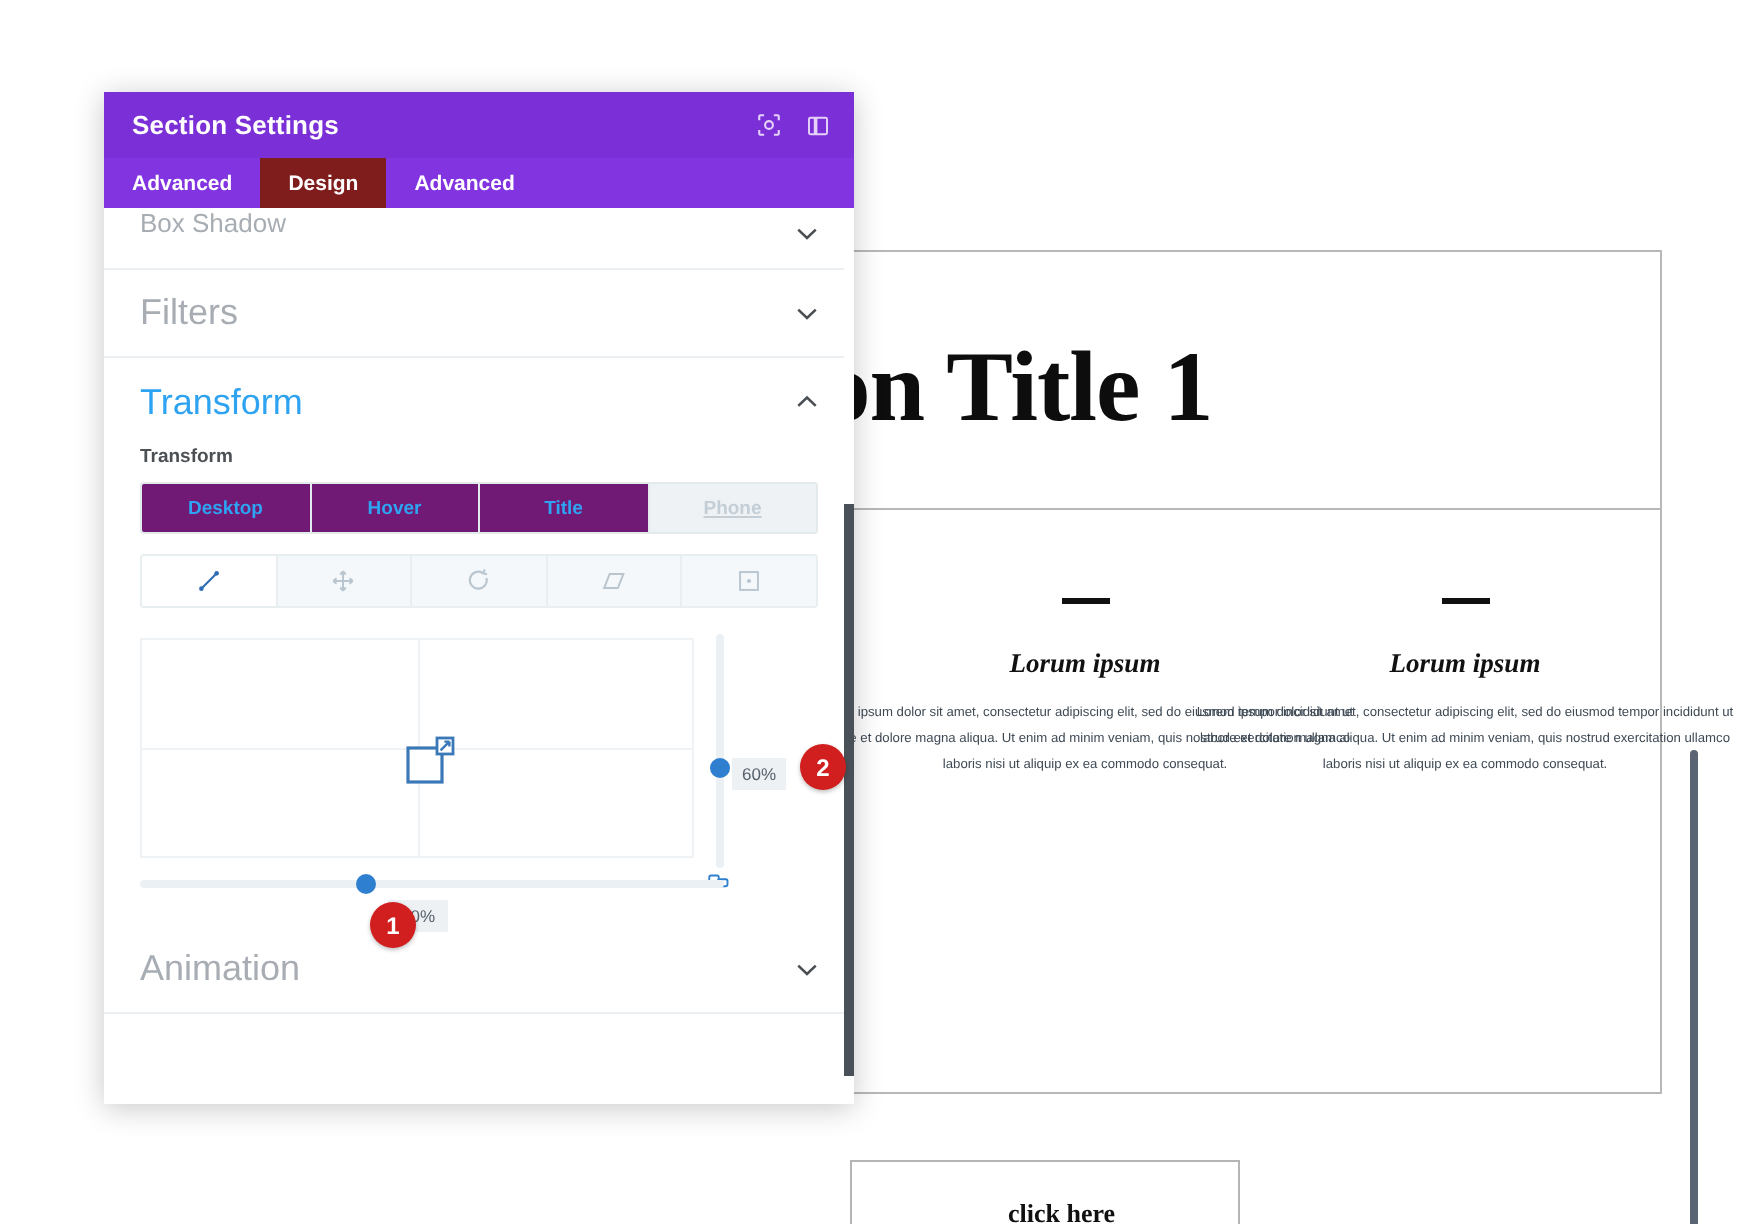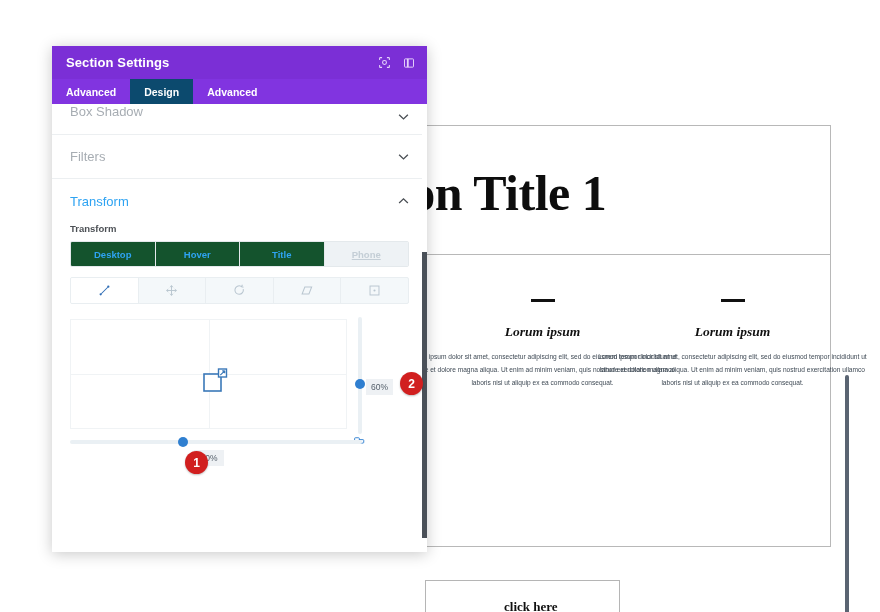--- a/index.html
+++ b/index.html
@@ -101,36 +101,36 @@
   .modal-tabs {
     height: 25px; background: #8134e0;
     display: flex; align-items: stretch;
   }
   .tab {
     display: flex; align-items: center; justify-content: center;
     padding: 0 14px;
     color: #fff; font-size: 10.5px; font-weight: bold;
     cursor: pointer;
   }
-  .tab.active { background: #0c4a6e; }
+  .tab.active { background: #7f1d1d; }
 
   .modal-scroll {
     position: relative;
     height: 475px; background: #fff; overflow: hidden;
   }
 
   .accordion-row {
     position: relative;
     height: 44px;
     border-bottom: 1px solid #eceff1;
     display: flex; align-items: center;
     padding: 0 18px;
   }
   .accordion-row .acc-label {
-    font-size: 13px; color: #a7adb3; font-weight: normal;
+    font-size: 18px; color: #a7adb3; font-weight: normal;
   }
   .accordion-row.open .acc-label { color: #2ea3f2; }
   .chev {
     position: absolute; right: 18px; top: 50%;
     transform: translateY(-50%);
     color: #4a4f54;
   }
   .chev svg { display: block; }
   .row-boxshadow {
     position: absolute; left: 0; top: -13px; width: 100%;
@@ -148,21 +148,21 @@
     padding: 0 0 7px 18px;
   }
   .seg-row {
     display: flex; margin: 0 18px;
     border: 1px solid #e4e9ec; border-radius: 2px; overflow: hidden;
   }
   .seg {
     flex: 1; height: 24px;
     display: flex; align-items: center; justify-content: center;
     font-size: 9.5px; font-weight: bold; color: #2ea3f2;
-    background: #14532d; cursor: pointer;
+    background: #701a75; cursor: pointer;
     border-right: 1px solid #e4e9ec;
   }
   .seg:last-child { border-right: none; text-decoration: underline; }
   .seg.disabled { color: #c4ced6; background: #eef2f5; }
 
   .icon-row {
     display: flex; margin: 10px 18px 0 18px;
     border: 1px solid #e9eef1; border-radius: 2px; overflow: hidden;
     background: #f4f8fa;
   }
@@ -450,20 +450,28 @@
           <div class="hslider">
             <div class="hhandle"></div>
           </div>
           <div class="h-val">60%</div>
 
           <div class="badge badge-1">1</div>
           <div class="badge badge-2">2</div>
         </div>
       </div>
 
+      <div class="accordion-row animation-row">
+        <div class="acc-label">Animation</div>
+        <div class="chev">
+          <svg width="11" height="7" viewBox="0 0 12 8" fill="none" stroke="currentColor" stroke-width="1.5">
+            <path d="M1 1.5 L6 6.2 L11 1.5"></path>
+          </svg>
+        </div>
+      </div>
 
       <div class="help-area">
         
         
       </div>
 
       <div class="modal-scrollbar">
         <div class="thumb"></div>
       </div>
     </div>

